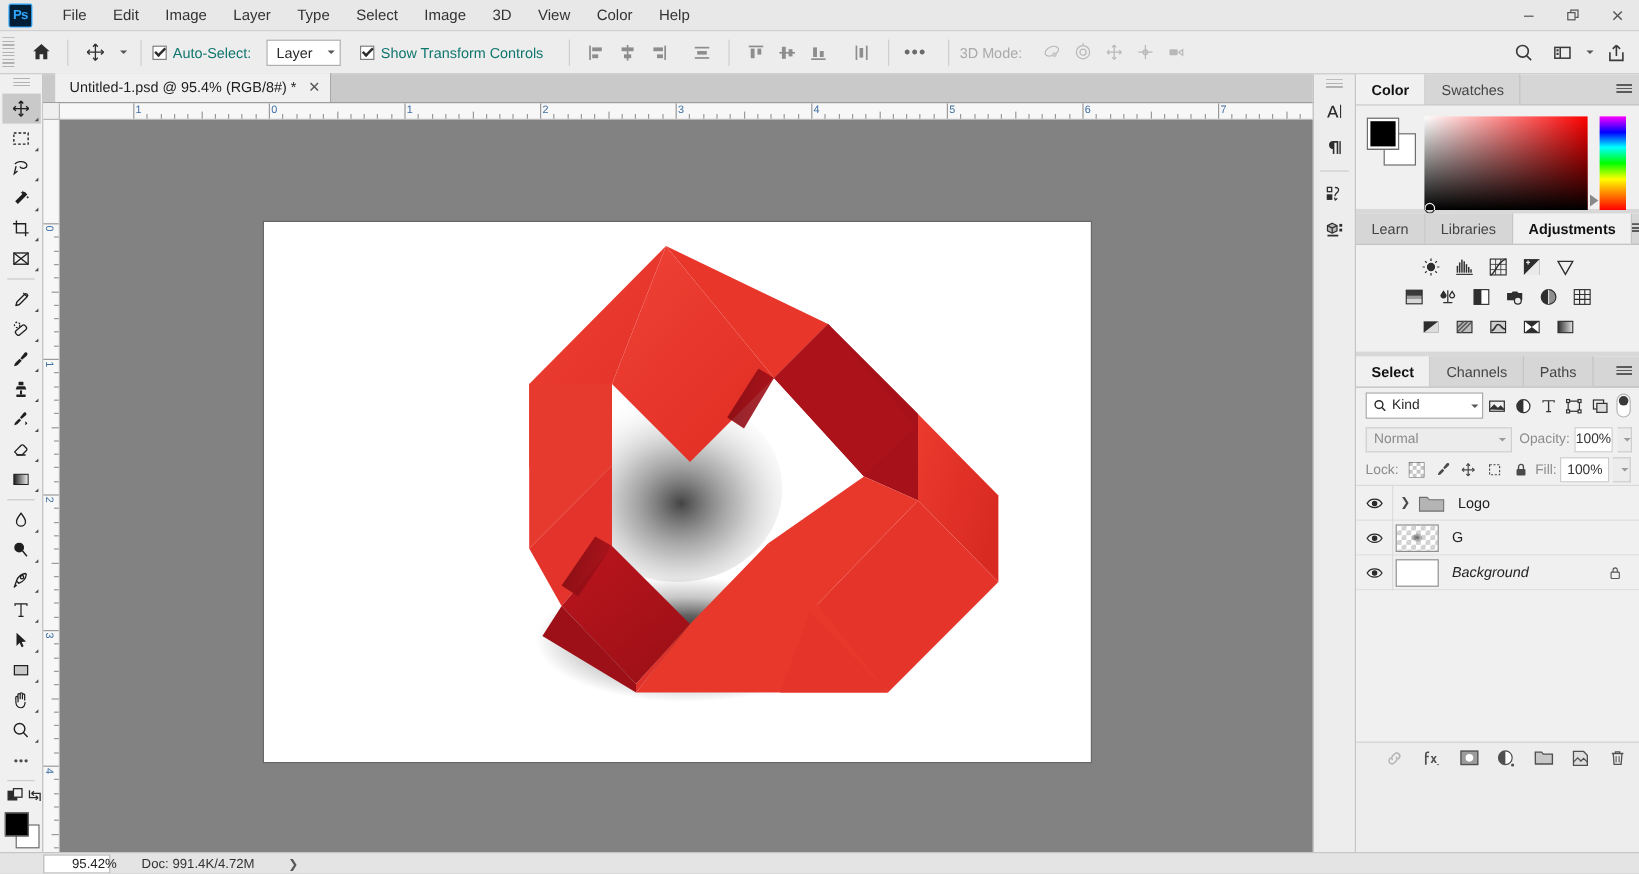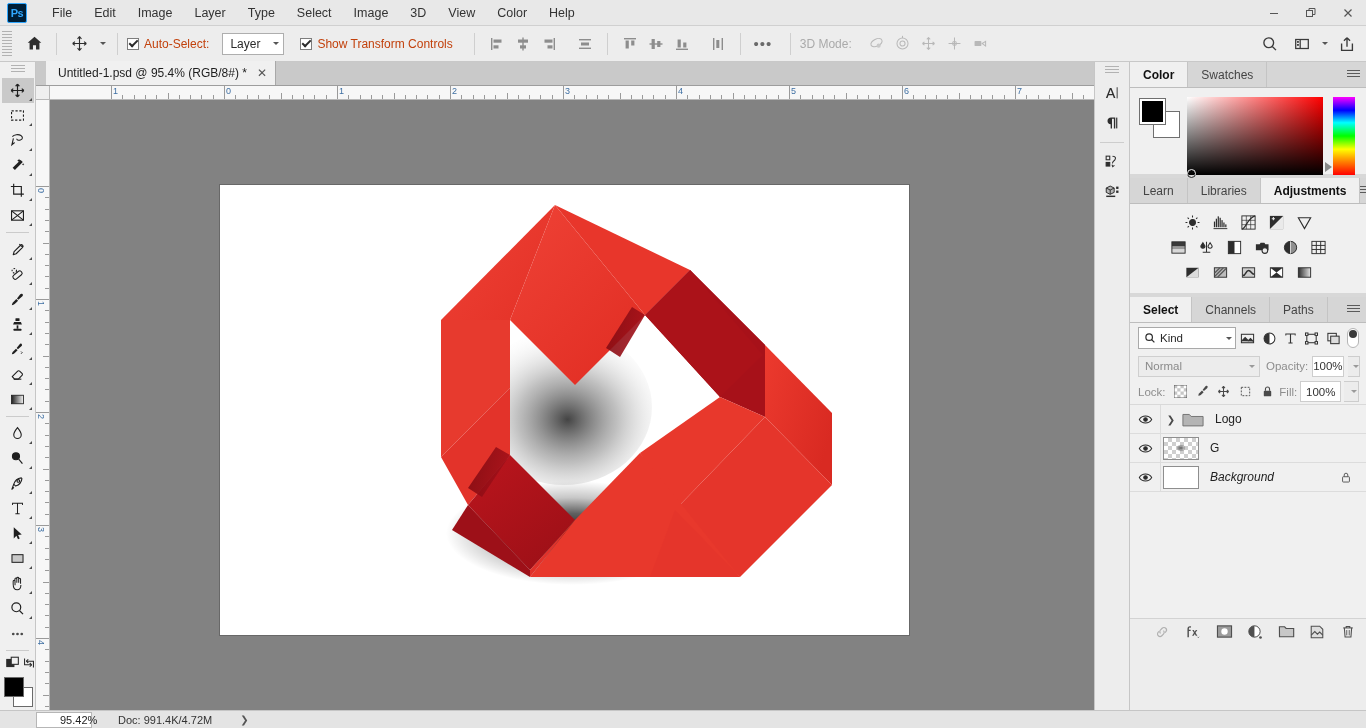--- a/index.html
+++ b/index.html
@@ -43,21 +43,21 @@
     display:flex;align-items:center;
   }
   .grip{width:10px;height:26px;margin:0 3px 0 2px;
     background:repeating-linear-gradient(to bottom,#b2b2b2 0 1px,transparent 1px 3px);}
   .ob-sep{width:1px;height:22px;background:#cfcfcf;margin:0 9px;}
   .ob-icon{
     width:26px;height:26px;display:flex;align-items:center;justify-content:center;
     color:#3a3a3a;
   }
   .ob-icon.dim{color:#b4b4b4;}
-  .ob-label{font-size:12px;color:#c2410c;margin-right:5px;white-space:nowrap;}
+  .ob-label{font-size:12px;color:#0f766e;margin-right:5px;white-space:nowrap;}
   .ob-label.dim{color:#aaa;}
   .cbx{
     width:12px;height:12px;border:1px solid #7d7d7d;background:#fff;
     display:inline-flex;align-items:center;justify-content:center;
     margin-right:5px;position:relative;flex:none;
   }
   .cbx.on:after{
     content:"";width:7px;height:3px;border-left:2px solid #2b2b2b;border-bottom:2px solid #2b2b2b;
     transform:rotate(-45deg);margin-bottom:2px;
   }

